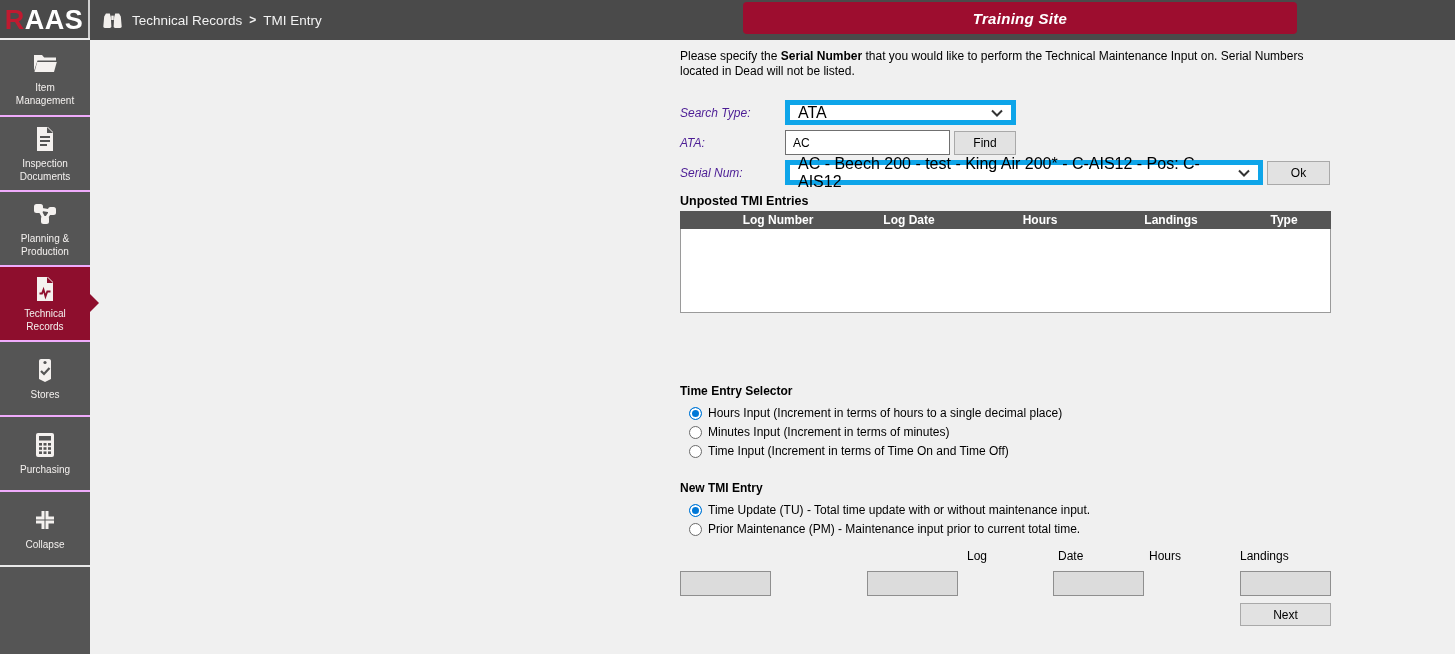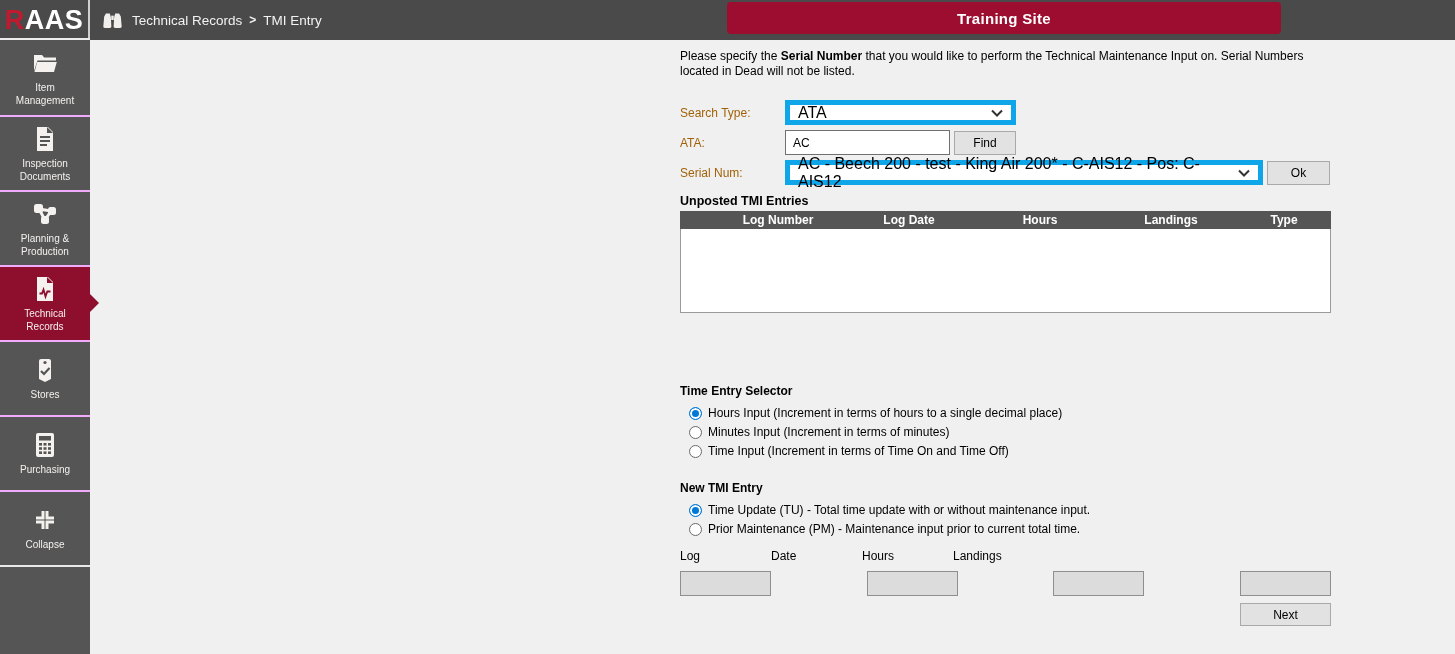--- a/index.html
+++ b/index.html
@@ -10,44 +10,44 @@
   .topbar { position:absolute; top:0; left:0; width:1455px; height:40px; background:#4a4a4a; z-index:5; }
   .logo { position:absolute; left:0; top:0; width:90px; height:40px; background:#4a4a4a;
           border-right:2px solid #cfcfcf; display:flex; align-items:center; justify-content:center;
           font-weight:bold; font-size:27px; letter-spacing:.5px; cursor:pointer; }
   .logo .r { color:#c01a30; }
   .logo .rest { color:#ffffff; }
   .crumbwrap { position:absolute; left:102px; top:0; height:40px; display:flex; align-items:center; gap:9px;
                color:#f2f2f2; font-size:13.5px; }
   .binoc { display:flex; align-items:center; }
   .crumb-sep { font-weight:bold; font-size:12px; margin:0 -2px; }
-  .banner { position:absolute; left:727px; top:2px; width:554px; height:32px; background:#9d0d2f;
+  .banner { position:absolute; left:743px; top:2px; width:554px; height:32px; background:#9d0d2f;
             border-radius:4px; color:#fff; font-weight:bold; font-size:15px;
-            display:flex; align-items:center; justify-content:center; letter-spacing:.3px; }
+            display:flex; align-items:center; justify-content:center; letter-spacing:.3px;font-style:italic; }
 
   
   .sidebar { position:absolute; left:0; top:40px; width:90px; height:614px; background:#555555; z-index:4; }
   .nav-item { height:75px; border-top:2px solid #f0abfc; display:flex; flex-direction:column;
               align-items:center; justify-content:center; cursor:pointer; color:#f4f1ef; }
   .nav-item:first-child { border-top:none; }
   .nav-item .icon { height:28px; display:flex; align-items:center; justify-content:center; margin-bottom:4px; }
   .nav-item .lbl { font-size:10px; line-height:13px; text-align:center; white-space:pre-line; }
   .nav-item.selected { background:#8e0e2d; }
   .nav-filler { border-top:2px solid #e9e9e9; height:89px; }
   .selarrow { position:absolute; left:90px; top:294px; width:0; height:0; z-index:6;
               border-top:9px solid transparent; border-bottom:9px solid transparent; border-left:9px solid #8e0e2d; }
   .logo-underline { position:absolute; left:0; top:38px; width:90px; height:2px; background:#ededed; z-index:6; }
 
   
   .content { position:absolute; left:90px; top:40px; width:1260px; height:614px; background:#f0f0f0; overflow:hidden; }
   .inner { margin-left:590px; width:651px; padding-top:9px; font-size:12px; }
   .intro { font-size:12px; line-height:15px; margin-bottom:21px; color:#000; }
 
   .frow { display:flex; align-items:center; margin-bottom:5px; height:25px; }
-  .flabel { width:105px; font-size:12px; color:#a16207; }
+  .flabel { width:105px; font-size:12px; color:#4c1d95;font-style:italic; }
   .selectbox { height:25px; background:#fff; border:5px solid #0ea5e9; display:flex; align-items:center;
                padding:0 8px; font-size:16px; cursor:pointer; justify-content:space-between; color:#000; }
   .sel-search { width:231px; }
   .sel-serial { width:478px; }
   .chev { flex:0 0 auto; margin-left:6px; display:flex; align-items:center; }
   .txtin { height:25px; width:165px; background:#fff; border:1px solid #707070; font-size:12px;
            padding:0 7px; font-family:"Liberation Sans", sans-serif; color:#000; }
   .btn { height:24px; background:#e2e2e2; border:1px solid #a9a9a9; font-size:12px; color:#000;
          font-family:"Liberation Sans", sans-serif; cursor:pointer; display:flex; align-items:center; justify-content:center; }
   .btn-find { width:62px; margin-left:4px; }
@@ -61,21 +61,21 @@
   .tbody { height:84px; background:#ffffff; border:1px solid #9a9a9a; border-top:none; }
 
   .sect-title { font-weight:bold; font-size:12px; color:#000; margin-bottom:6px; }
   .sect-time { margin-top:71px; }
   .sect-newtmi { margin-top:21px; }
   .radio-row { display:flex; align-items:center; gap:6px; margin-left:9px; height:18px; margin-bottom:1px;
                cursor:pointer; font-size:12px; color:#000; }
   .radio { width:13px; height:13px; border-radius:50%; border:1px solid #6a6a6a; background:#fff; flex:0 0 auto; }
   .radio.checked { border-color:#0078d7; background:#0078d7; box-shadow:inset 0 0 0 2px #ffffff; }
 
-  .bot-labels { display:flex; justify-content:flex-start; margin-top:11px; }
+  .bot-labels { display:flex; justify-content:flex-end; margin-top:11px; }
   .bot-labels span { width:91px; font-size:12px; color:#000; }
   .bot-fields { display:flex; justify-content:space-between; margin-top:8px; }
   .gray-in { width:91px; height:25px; background:#dcdcdc; border:1px solid #8f8f8f; }
   .bot-btnrow { display:flex; justify-content:flex-end; margin-top:7px; }
   .btn-next { width:91px; height:23px; }
 </style>
 </head>
 <body>
 
 <header class="topbar">

